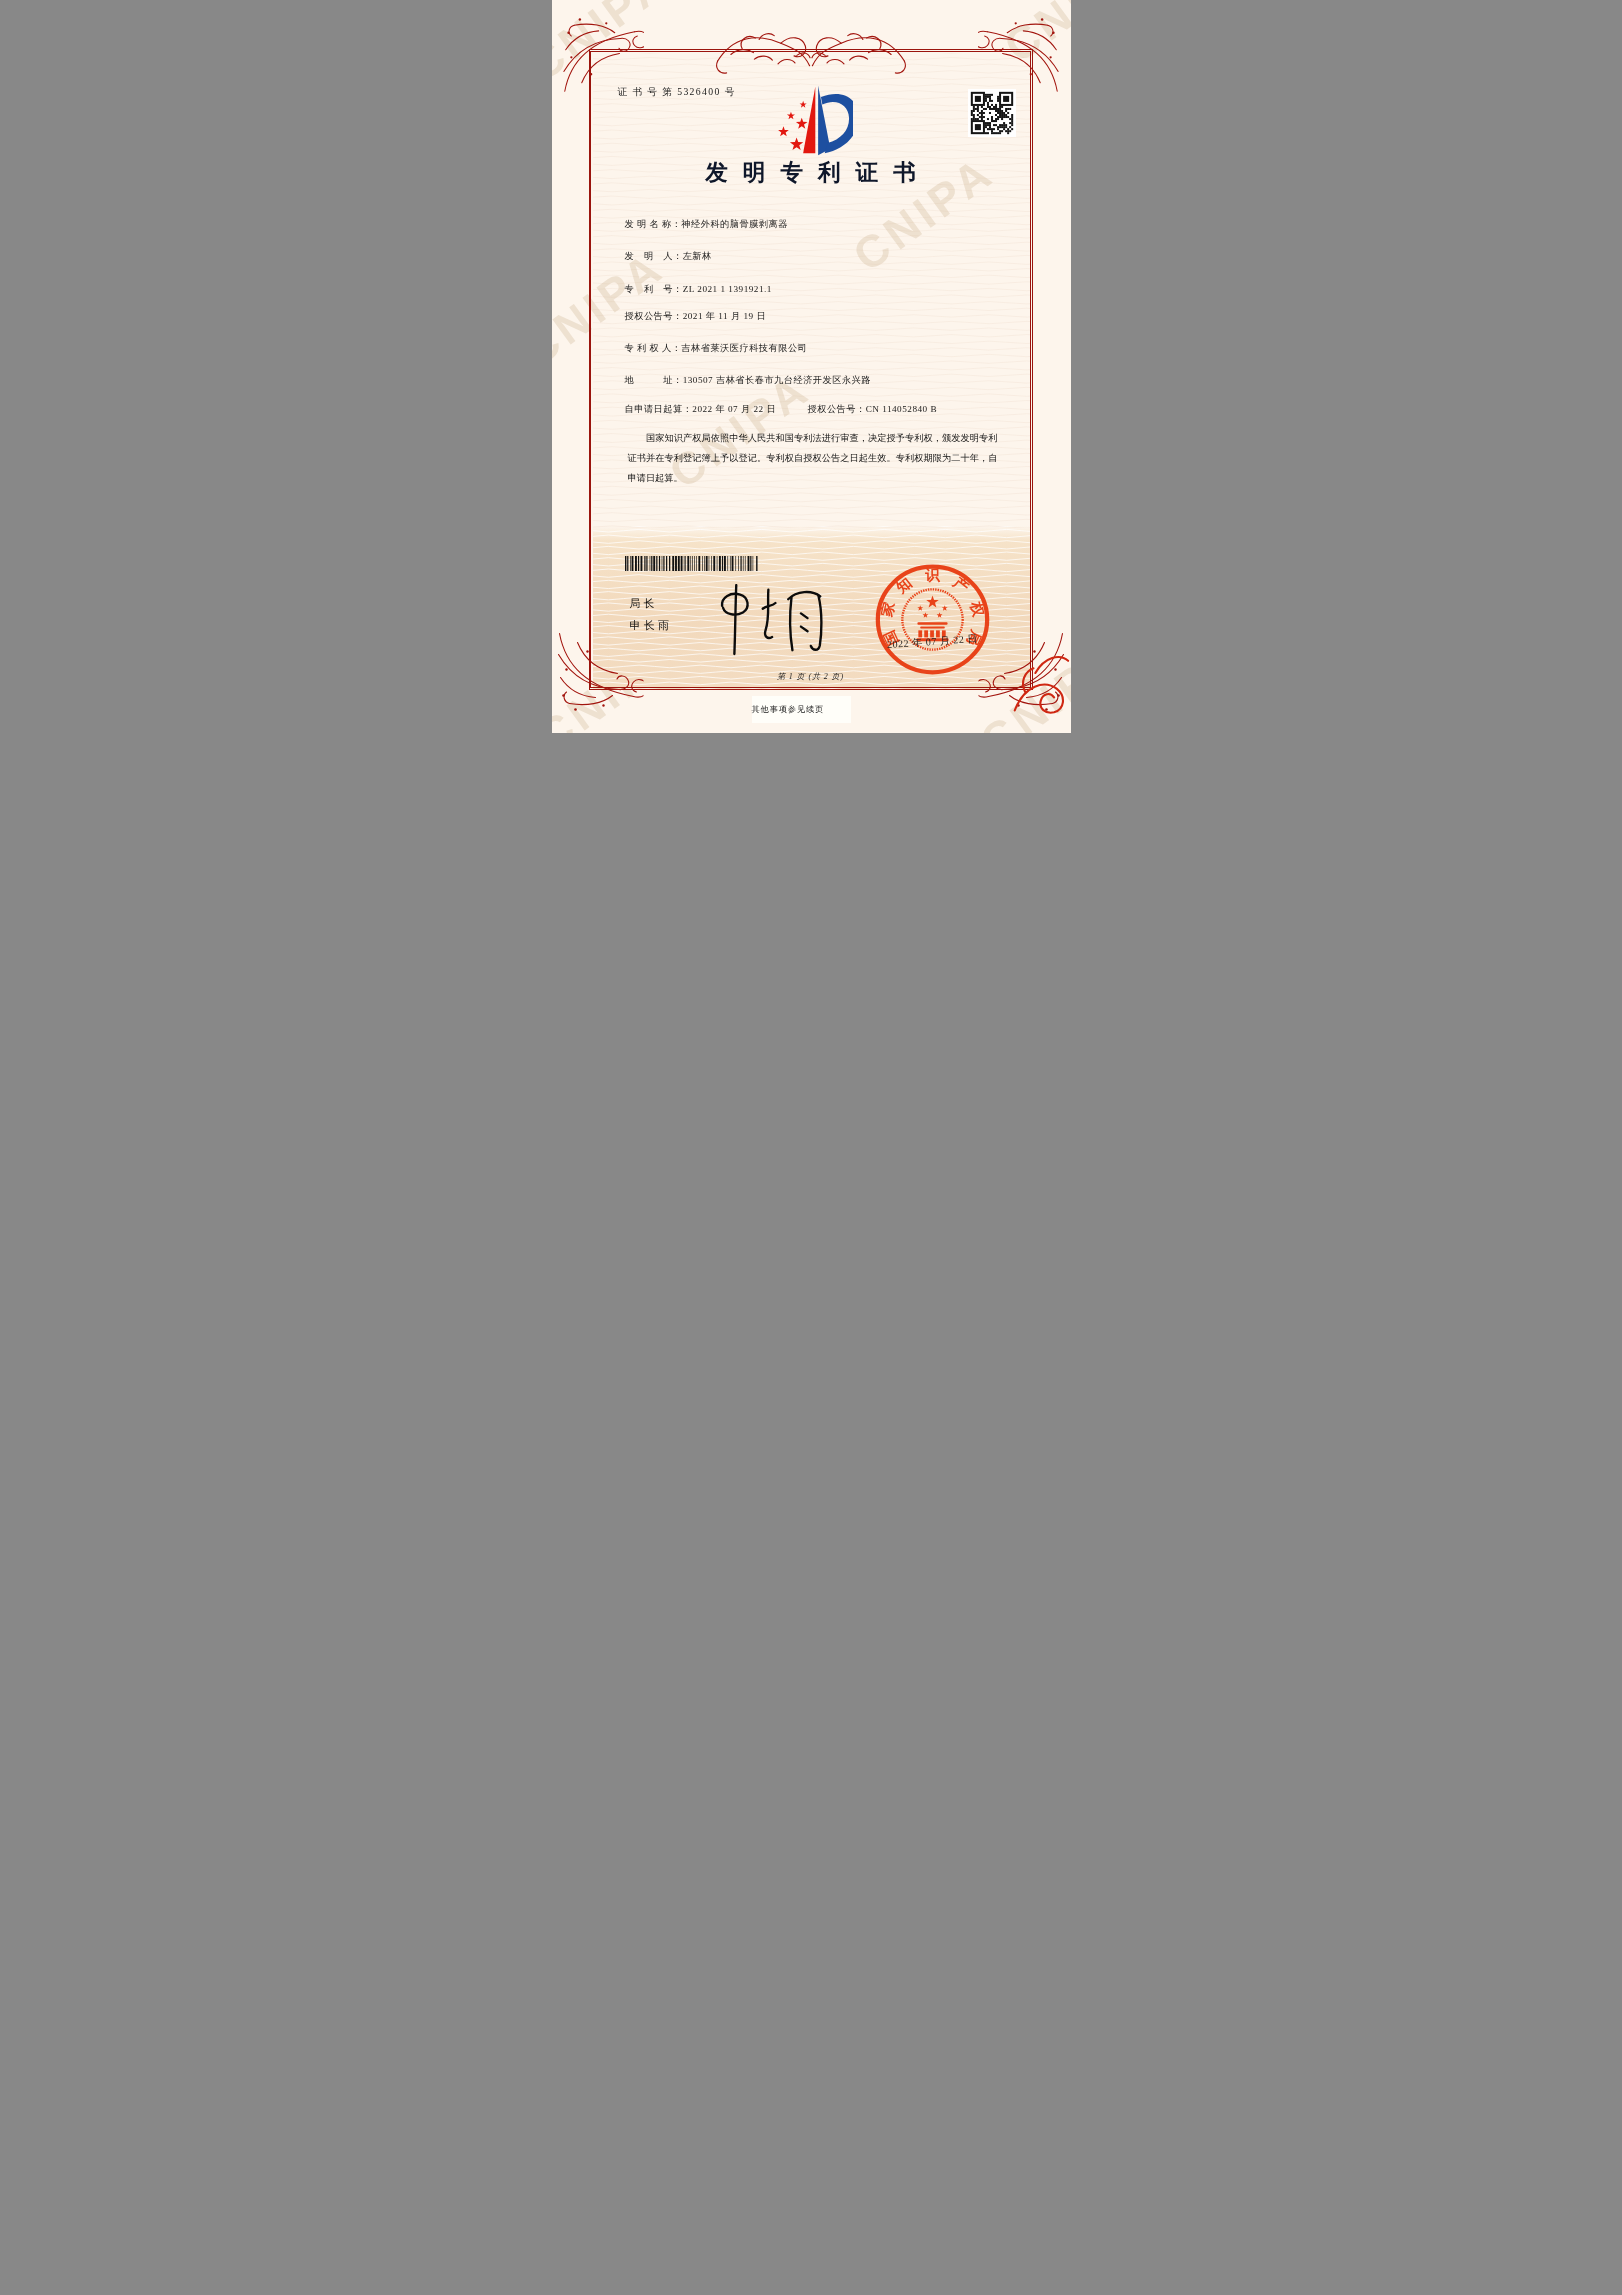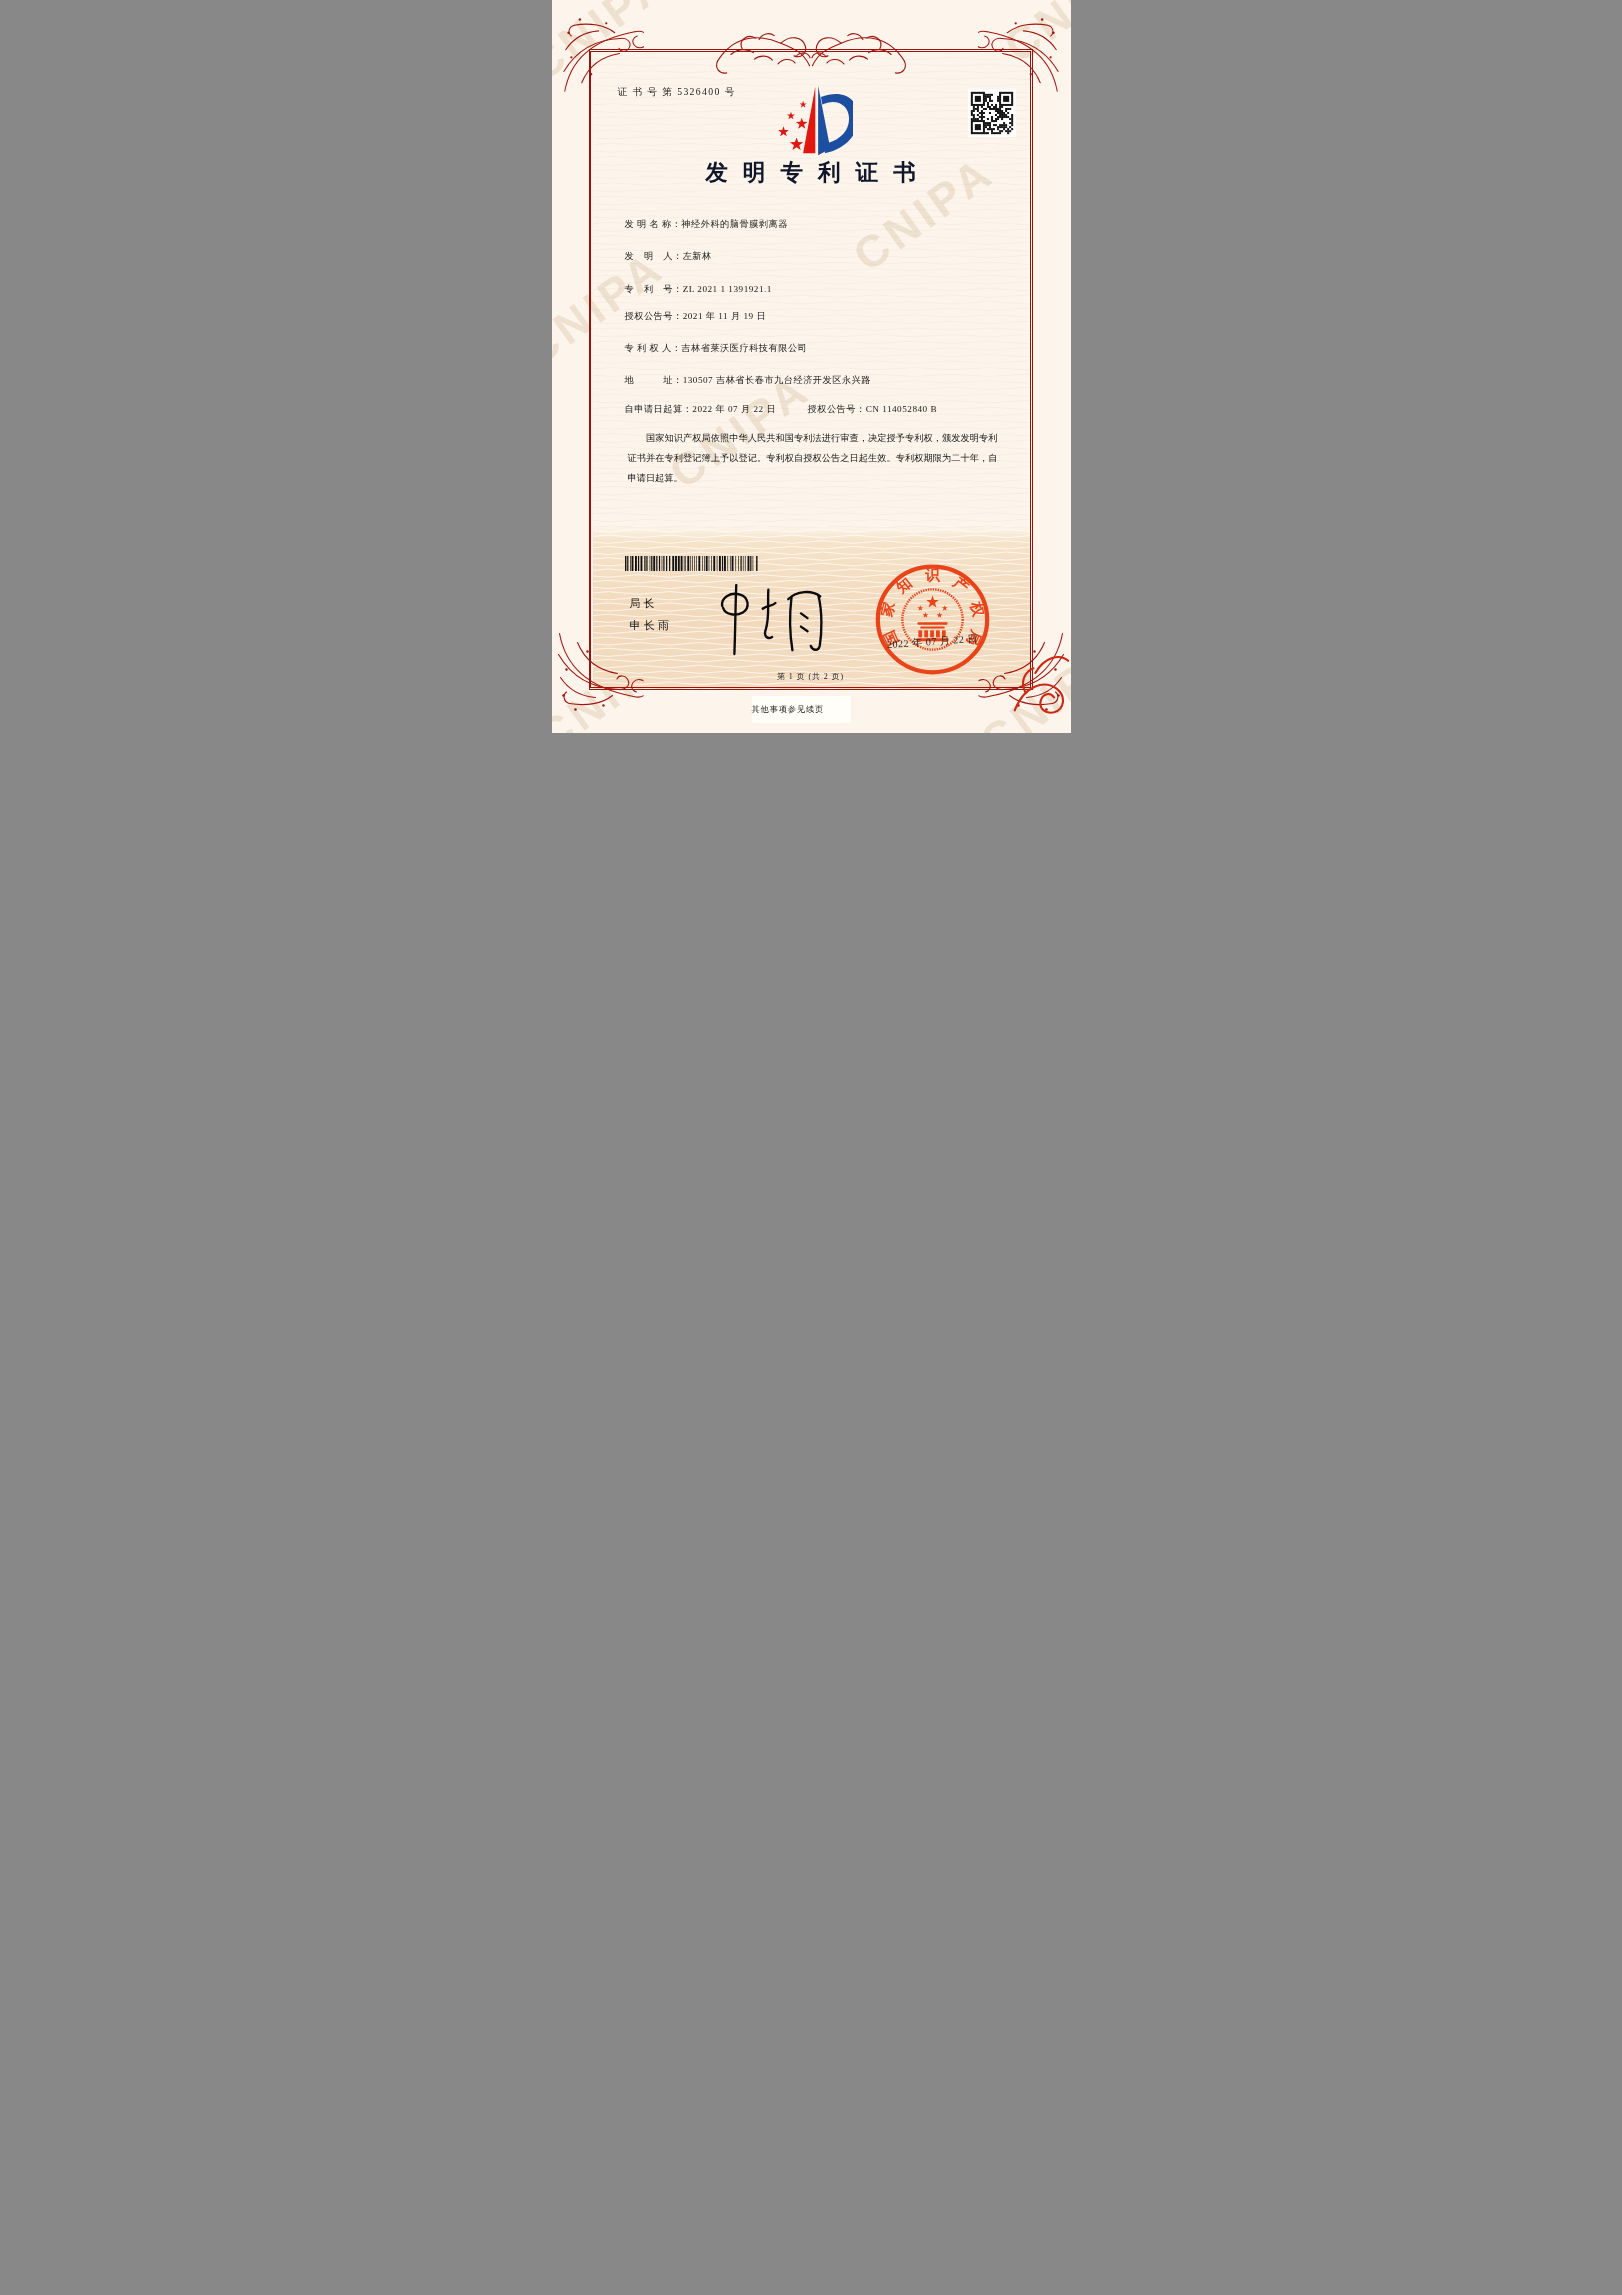--- a/index.html
+++ b/index.html
@@ -55,21 +55,21 @@
 
   
   .barcode { position:absolute; left:73px; top:556px; width:133px; height:15px; z-index:4; }
   .sign-title { position:absolute; left:78px; top:597px; font-size:10.8px;
                 letter-spacing:3.3px; color:#111; z-index:4; }
   .sign-name  { position:absolute; left:78px; top:618px; font-size:11px;
                 letter-spacing:3.3px; color:#111; z-index:4; }
   .signature { position:absolute; left:155px; top:584px; z-index:4; }
   .seal { position:absolute; left:321px; top:562px; z-index:5; }
   .page-info { position:absolute; left:37px; top:671px; width:444px; text-align:center;
-               font-size:8px; letter-spacing:0.9px; color:#222; z-index:4; }
+               font-size:8px; letter-spacing:0.9px; color:#222; z-index:4;font-style:italic; }
   .cont-box { position:absolute; left:200px; top:696px; width:99px; height:27px;
               background:#fffef9; z-index:4; display:flex; align-items:center;
               justify-content:flex-start; }
   .cont-box span { font-size:8.2px; letter-spacing:0.9px; color:#1a1a1a; }
 </style>
 </head>
 <body>
 
 <div class="page">
 

